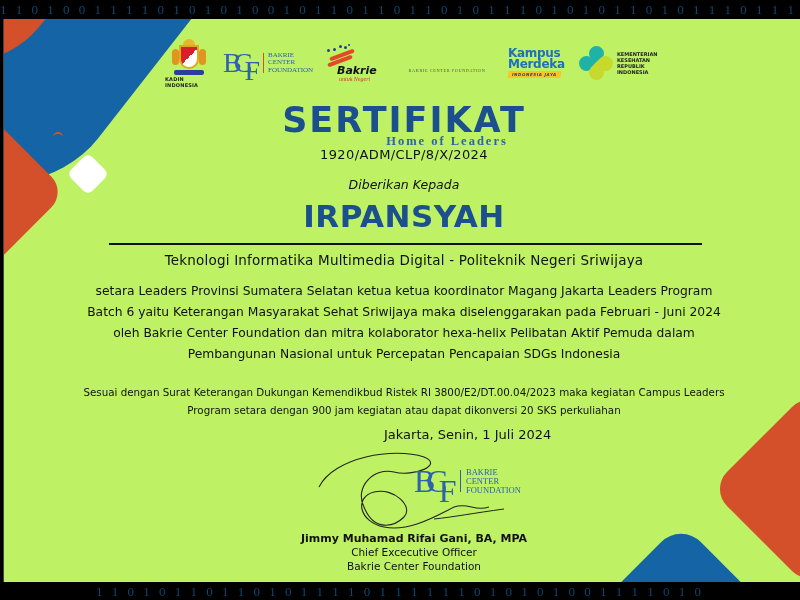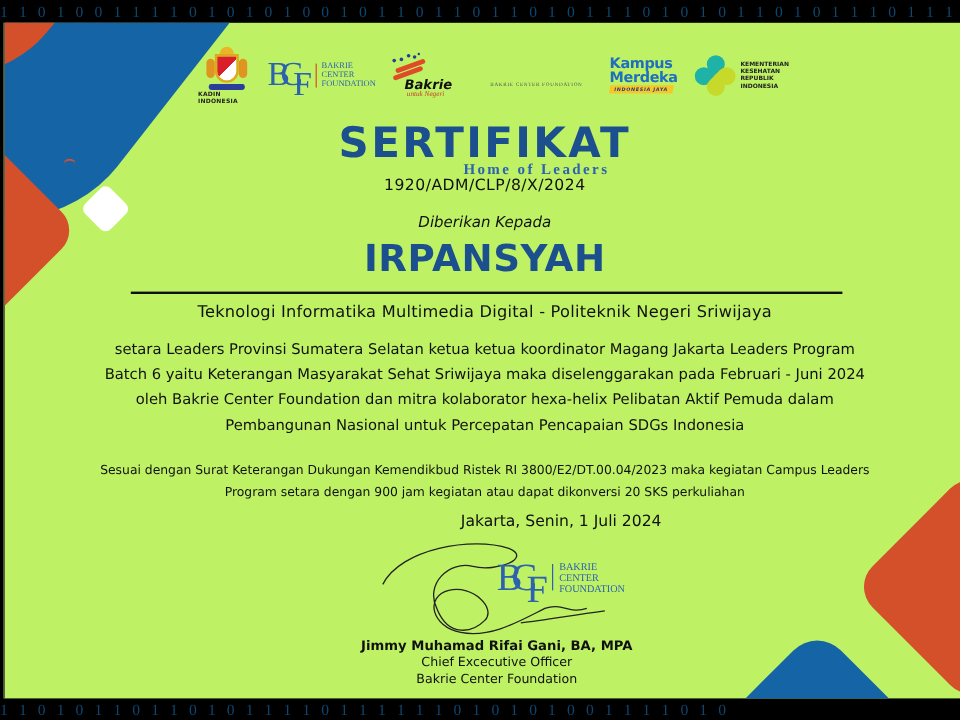--- a/index.html
+++ b/index.html
@@ -2,21 +2,21 @@
 <html><head>
 <meta charset="utf-8">
 <style>
   * { margin:0; padding:0; box-sizing:border-box; }
   html, body { width:800px; height:600px; overflow:hidden; background:#000; }
   body { position:relative; font-family:"DejaVu Sans", sans-serif; }
 
   .binary { position:absolute; left:0; width:800px; height:19px; overflow:hidden; color:#0f4f7d;
     font-family:"Liberation Serif", serif; font-size:13px; line-height:19px; white-space:nowrap; letter-spacing:3px; opacity:.9; }
   .binary.top { top:0; }
-  .binary.bottom { top:582px; height:18px; }
+  .binary.bottom { top:582px; height:18px;text-align:center; }
 
   .cert { position:absolute; left:3px; top:19px; width:797px; height:563px; background:#bef264; overflow:hidden;
     border-left:1px solid #444; }
 
   .shape { position:absolute; }
   .tl-blue { left:-60px; top:-90px; width:200px; height:250px; background:#1565a6; transform:skewX(-38deg); border-radius:0 0 40px 0; left:-40px; }
   .tl-orange-top { left:-40px; top:-60px; width:90px; height:100px; background:#d4502a; transform:skewX(-40deg); border-radius:0 0 30px 0; }
   .tl-orange-bot { left:-70px; top:118px; width:110px; height:110px; background:#d4502a; transform:rotate(45deg); border-radius:22px; }
   .tl-diamond { left:69px; top:140px; width:30px; height:30px; background:#fff; transform:rotate(45deg); border-radius:6px; }
 

